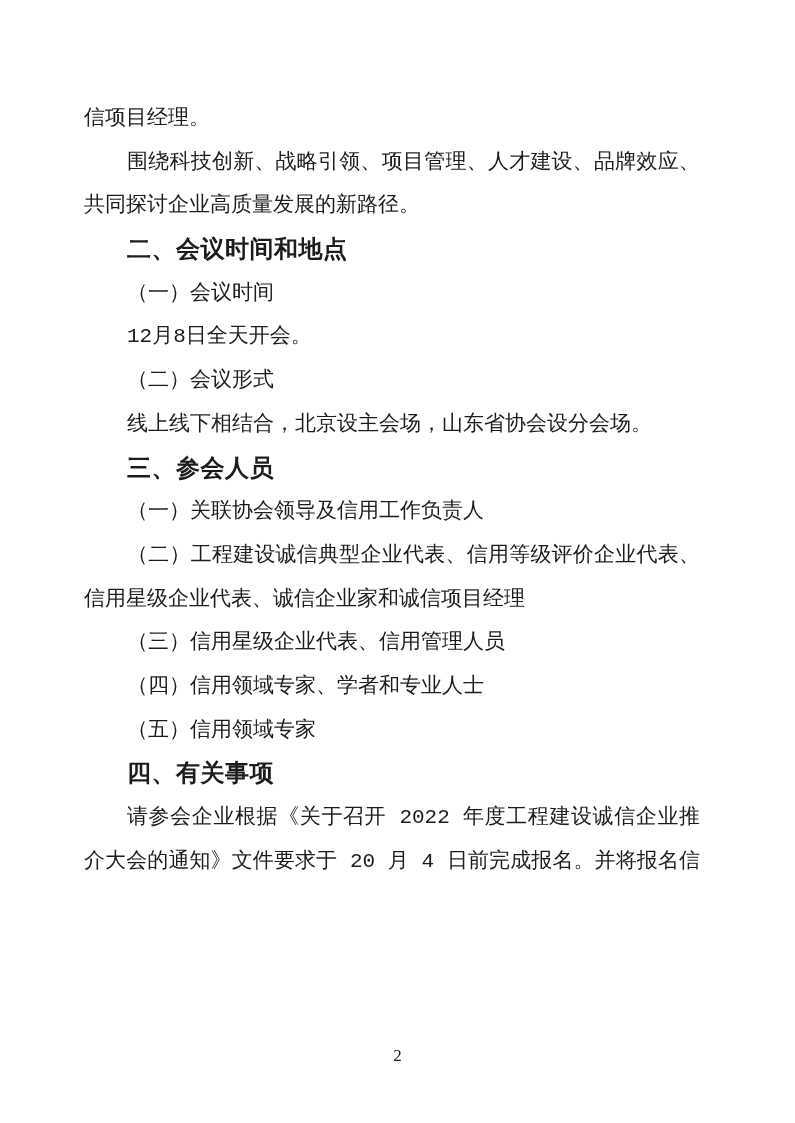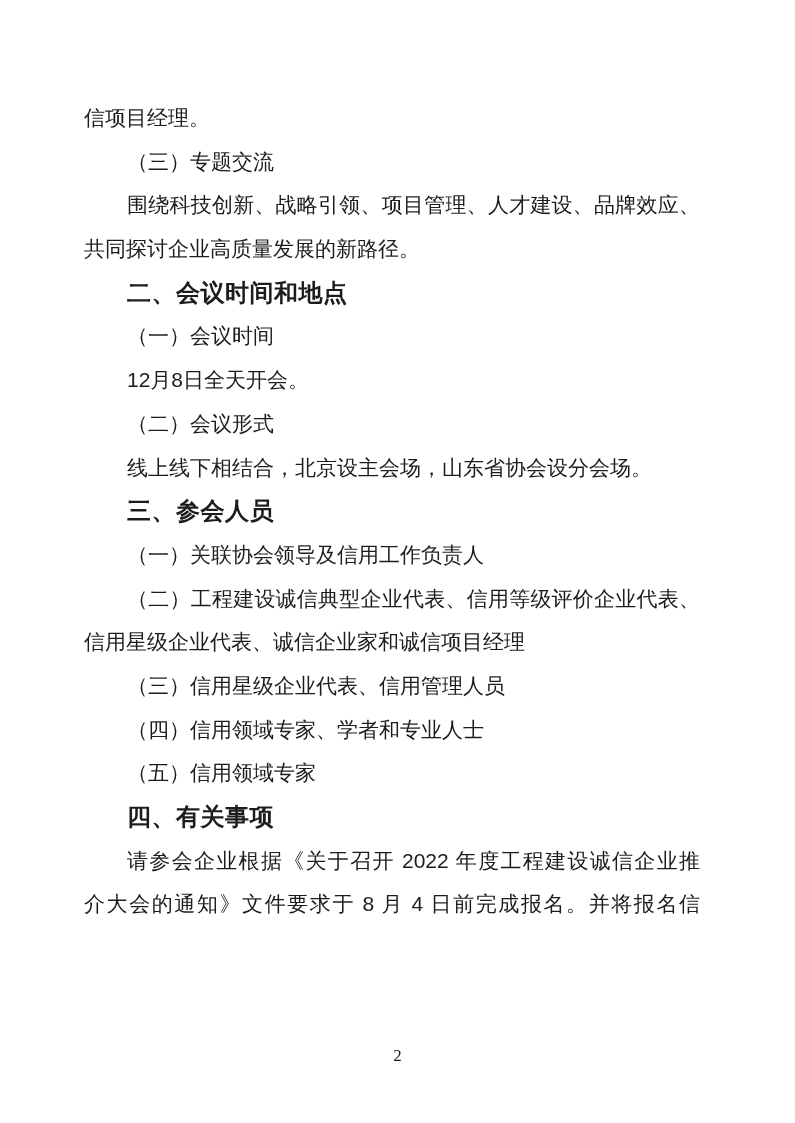--- a/index.html
+++ b/index.html
@@ -35,21 +35,21 @@
     text-align: justify;
     text-align-last: justify;
   }
   .line.heading {
     font-size: 24px;
     font-weight: 700;
     font-family: "Liberation Sans", "DejaVu Sans", sans-serif;
     letter-spacing: 0.5px;
   }
   .run {
-    font-family: Liberation Sans, sans-serif;
+    font-family: Liberation Mono, monospace;
   }
   .emph {
     font-weight: 700;
     font-family: "Liberation Sans", "DejaVu Sans", sans-serif;
   }
   .page-footer {
     position: absolute;
     left: 0;
     right: 0;
     top: 1046px;
@@ -60,35 +60,34 @@
     font-family: "Liberation Serif", "DejaVu Serif", serif;
     color: #1c1c1c;
   }
 </style>
 </head>
 <body>
 
 <div class="page">
   <div class="doc-content" id="doc-content">
       <div class="line"><span class="run">信项目经理。</span></div>
-      <div class="line indent"><span class="run">（三）专题交流</span></div>
       <div class="line indent justify"><span class="run">围绕科技创新、战略引领、项目管理、人才建设、品牌效应、</span></div>
       <div class="line"><span class="run">共同探讨企业高质量发展的新路径。</span></div>
       <div class="line indent heading"><span class="run">二、会议时间和地点</span></div>
       <div class="line indent"><span class="run">（一）会议时间</span></div>
       <div class="line indent"><span class="run">12月8日全天开会。</span></div>
       <div class="line indent"><span class="run">（二）会议形式</span></div>
       <div class="line indent"><span class="run">线上线下相结合，北京设主会场，山东省协会设分会场。</span></div>
       <div class="line indent heading"><span class="run">三、参会人员</span></div>
       <div class="line indent"><span class="run">（一）关联协会领导及信用工作负责人</span></div>
       <div class="line indent justify"><span class="run">（二）工程建设诚信典型企业代表、信用等级评价企业代表、</span></div>
       <div class="line"><span class="run">信用星级企业代表、诚信企业家和诚信项目经理</span></div>
       <div class="line indent"><span class="run">（三）信用星级企业代表、信用管理人员</span></div>
       <div class="line indent"><span class="run">（四）信用领域专家、学者和专业人士</span></div>
       <div class="line indent"><span class="run">（五）信用领域专家</span></div>
       <div class="line indent heading"><span class="run">四、有关事项</span></div>
       <div class="line indent justify"><span class="run">请参会企业根据《关于召开 2022 年度工程建设诚信企业推</span></div>
-      <div class="line justify"><span class="run">介大会的通知》文件要求于 8 月 4 日前完成报名。并将报名信</span></div>
+      <div class="line justify"><span class="run">介大会的通知》文件要求于 20 月 4 日前完成报名。并将报名信</span></div>
     </div>
   <div class="page-footer">
     <span class="page-number">2</span>
   </div>
 </div>
 
 </body></html>

